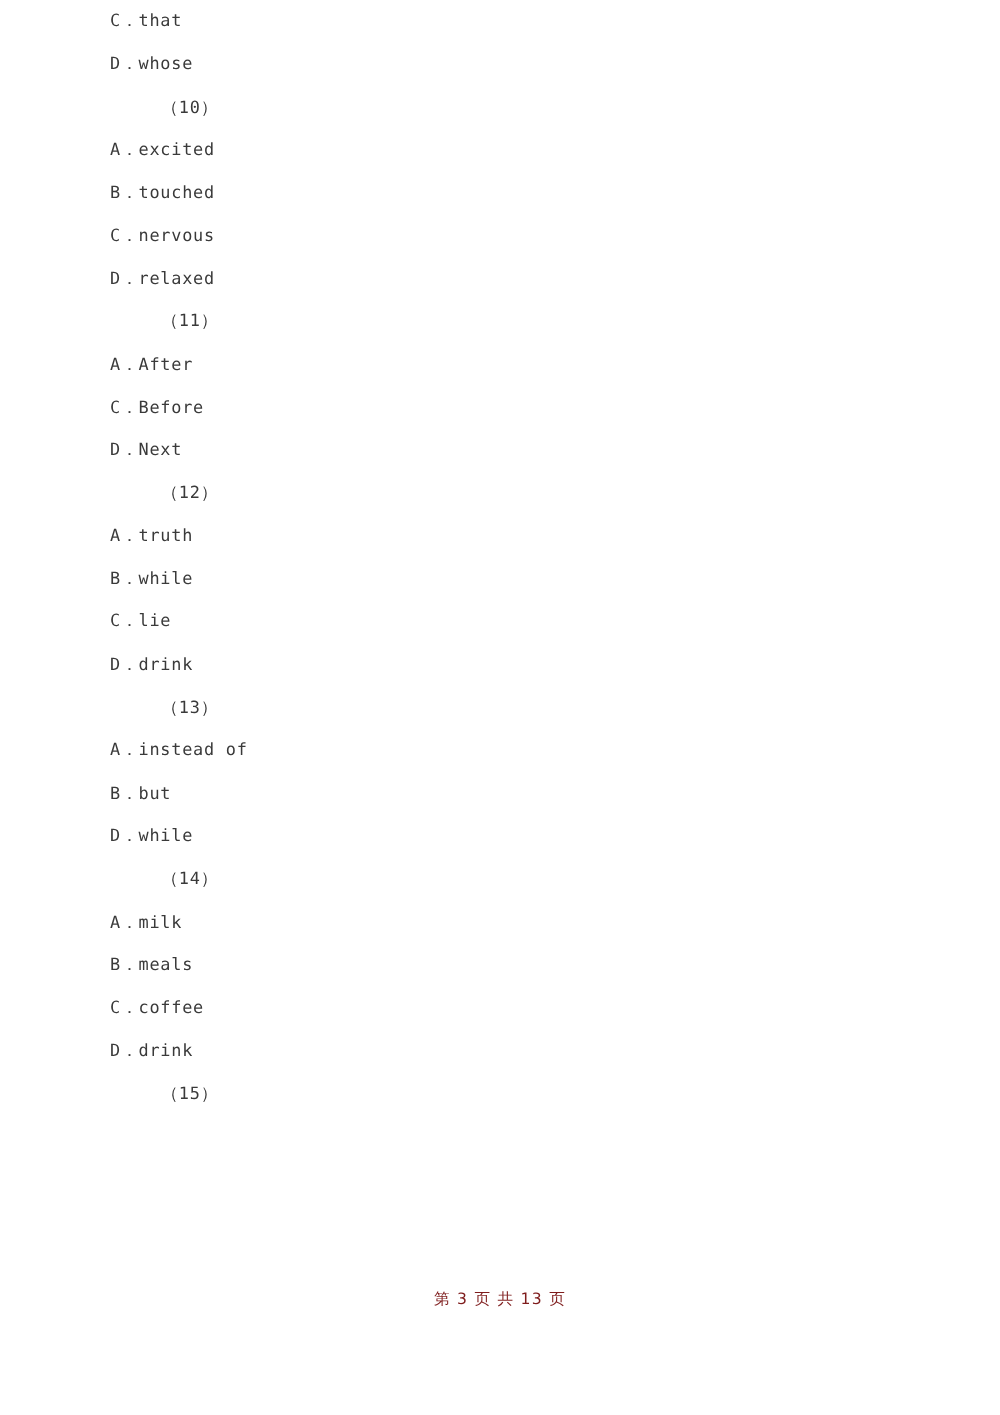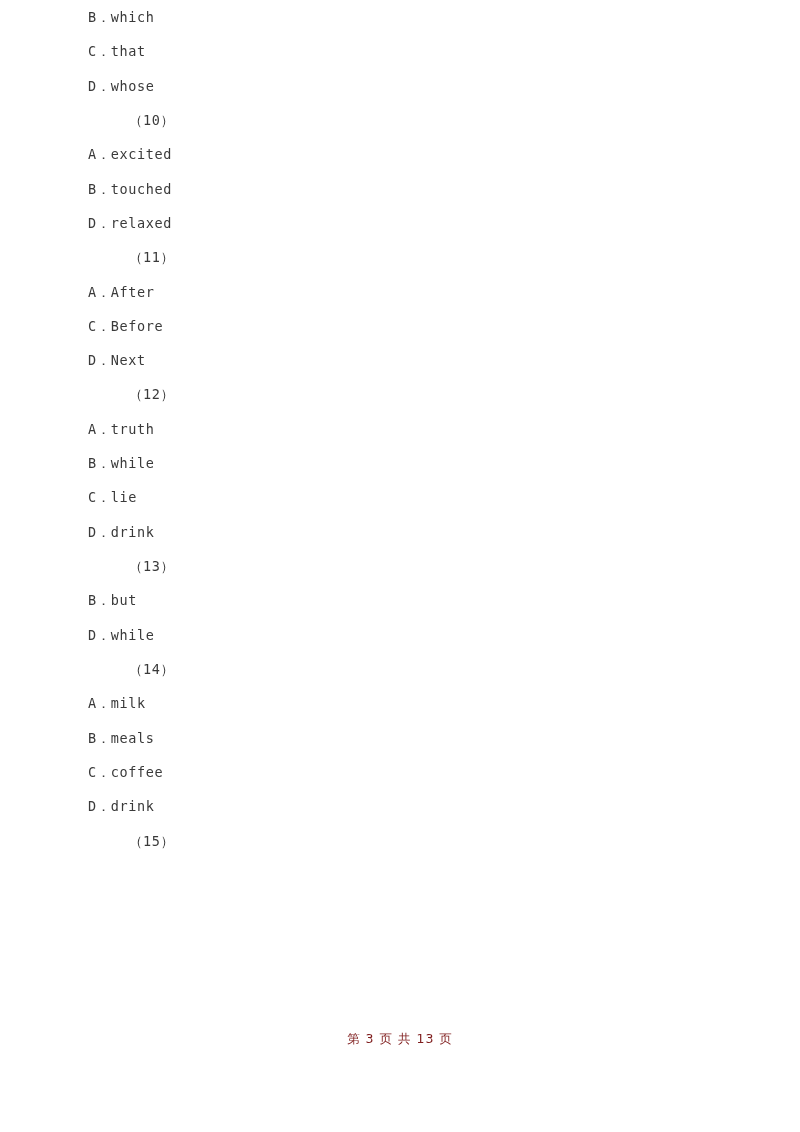--- a/index.html
+++ b/index.html
@@ -56,37 +56,38 @@
     color: #7f1d1d;
     font-family: "DejaVu Sans", "Liberation Sans", sans-serif;
   }
 </style>
 </head>
 <body>
 
 <div class="page">
 
   <div class="content">
-      <div class="line option">B．which</div>
       <div class="line option">C．that</div>
       <div class="line option">D．whose</div>
       <div class="line blank-number">（10）</div>
       <div class="line option">A．excited</div>
       <div class="line option">B．touched</div>
+      <div class="line option">C．nervous</div>
       <div class="line option">D．relaxed</div>
       <div class="line blank-number">（11）</div>
       <div class="line option">A．After</div>
       <div class="line option">C．Before</div>
       <div class="line option">D．Next</div>
       <div class="line blank-number">（12）</div>
       <div class="line option">A．truth</div>
       <div class="line option">B．while</div>
       <div class="line option">C．lie</div>
       <div class="line option">D．drink</div>
       <div class="line blank-number">（13）</div>
+      <div class="line option">A．instead of</div>
       <div class="line option">B．but</div>
       <div class="line option">D．while</div>
       <div class="line blank-number">（14）</div>
       <div class="line option">A．milk</div>
       <div class="line option">B．meals</div>
       <div class="line option">C．coffee</div>
       <div class="line option">D．drink</div>
       <div class="line blank-number">（15）</div>
     </div>
 

